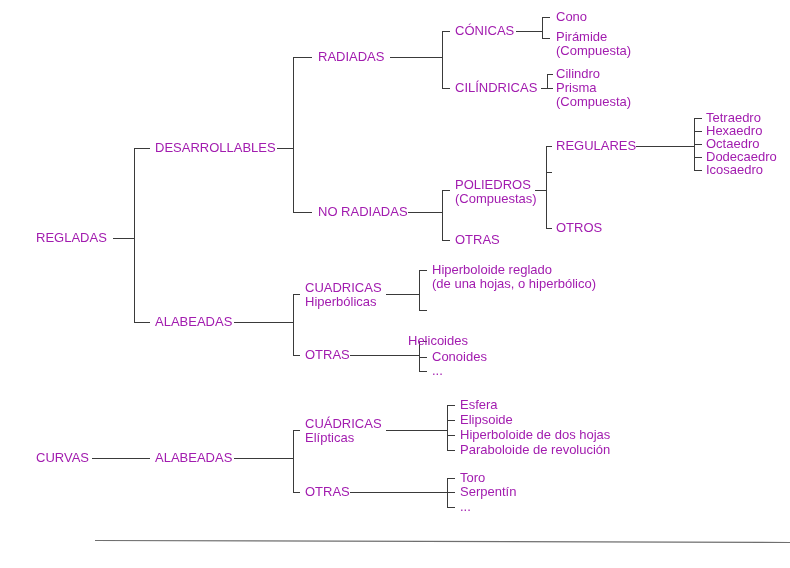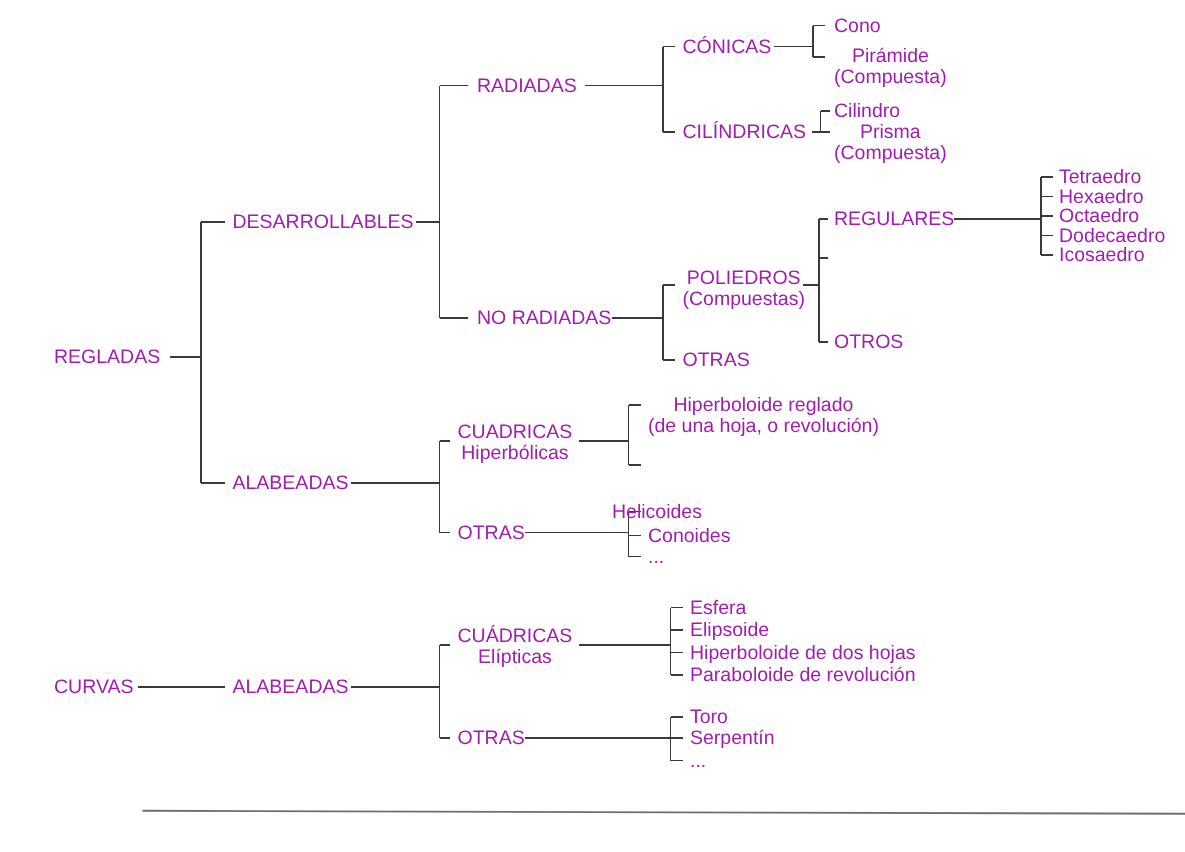--- a/index.html
+++ b/index.html
@@ -12,21 +12,21 @@
     overflow:hidden;
   }
   .connectors{position:absolute;left:0;top:0;}
   .n{
     position:absolute;
     font-size:13px;
     line-height:16px;
     white-space:nowrap;
     color:#a21caf;
   }
-  .n2{line-height:14px;text-align:center;}
+  .n2{line-height:14px;}
 </style>
 </head>
 <body>
 
 <div class="canvas">
 
   <svg class="connectors" width="790" height="568" viewBox="0 0 790 568" aria-hidden="true">
     <g stroke="#3a3a3a" stroke-width="1" shape-rendering="crispEdges">
 
       <line x1="113" y1="238" x2="134" y2="238"></line>
@@ -139,21 +139,21 @@
   <div class="n" style="left:455px;top:80px">CILÍNDRICAS</div>
 
   <div class="n n2" style="left:455px;top:178px">
     <div>POLIEDROS</div>
     <div>(Compuestas)</div>
   </div>
   <div class="n" style="left:455px;top:232px">OTRAS</div>
 
   <div class="n n2" style="left:432px;top:263px">
     <div>Hiperboloide reglado</div>
-    <div>(de una hoja, o revolución)</div>
+    <div>(de una hojas, o hiperbólico)</div>
   </div>
 
   <div class="n" style="left:408px;top:333px">Helicoides</div>
   <div class="n" style="left:432px;top:349px">Conoides</div>
   <div class="n" style="left:432px;top:363px">...</div>
 
   <div class="n" style="left:460px;top:397px">Esfera</div>
   <div class="n" style="left:460px;top:412px">Elipsoide</div>
   <div class="n" style="left:460px;top:427px">Hiperboloide de dos hojas</div>
   <div class="n" style="left:460px;top:442px">Paraboloide de revolución</div>

